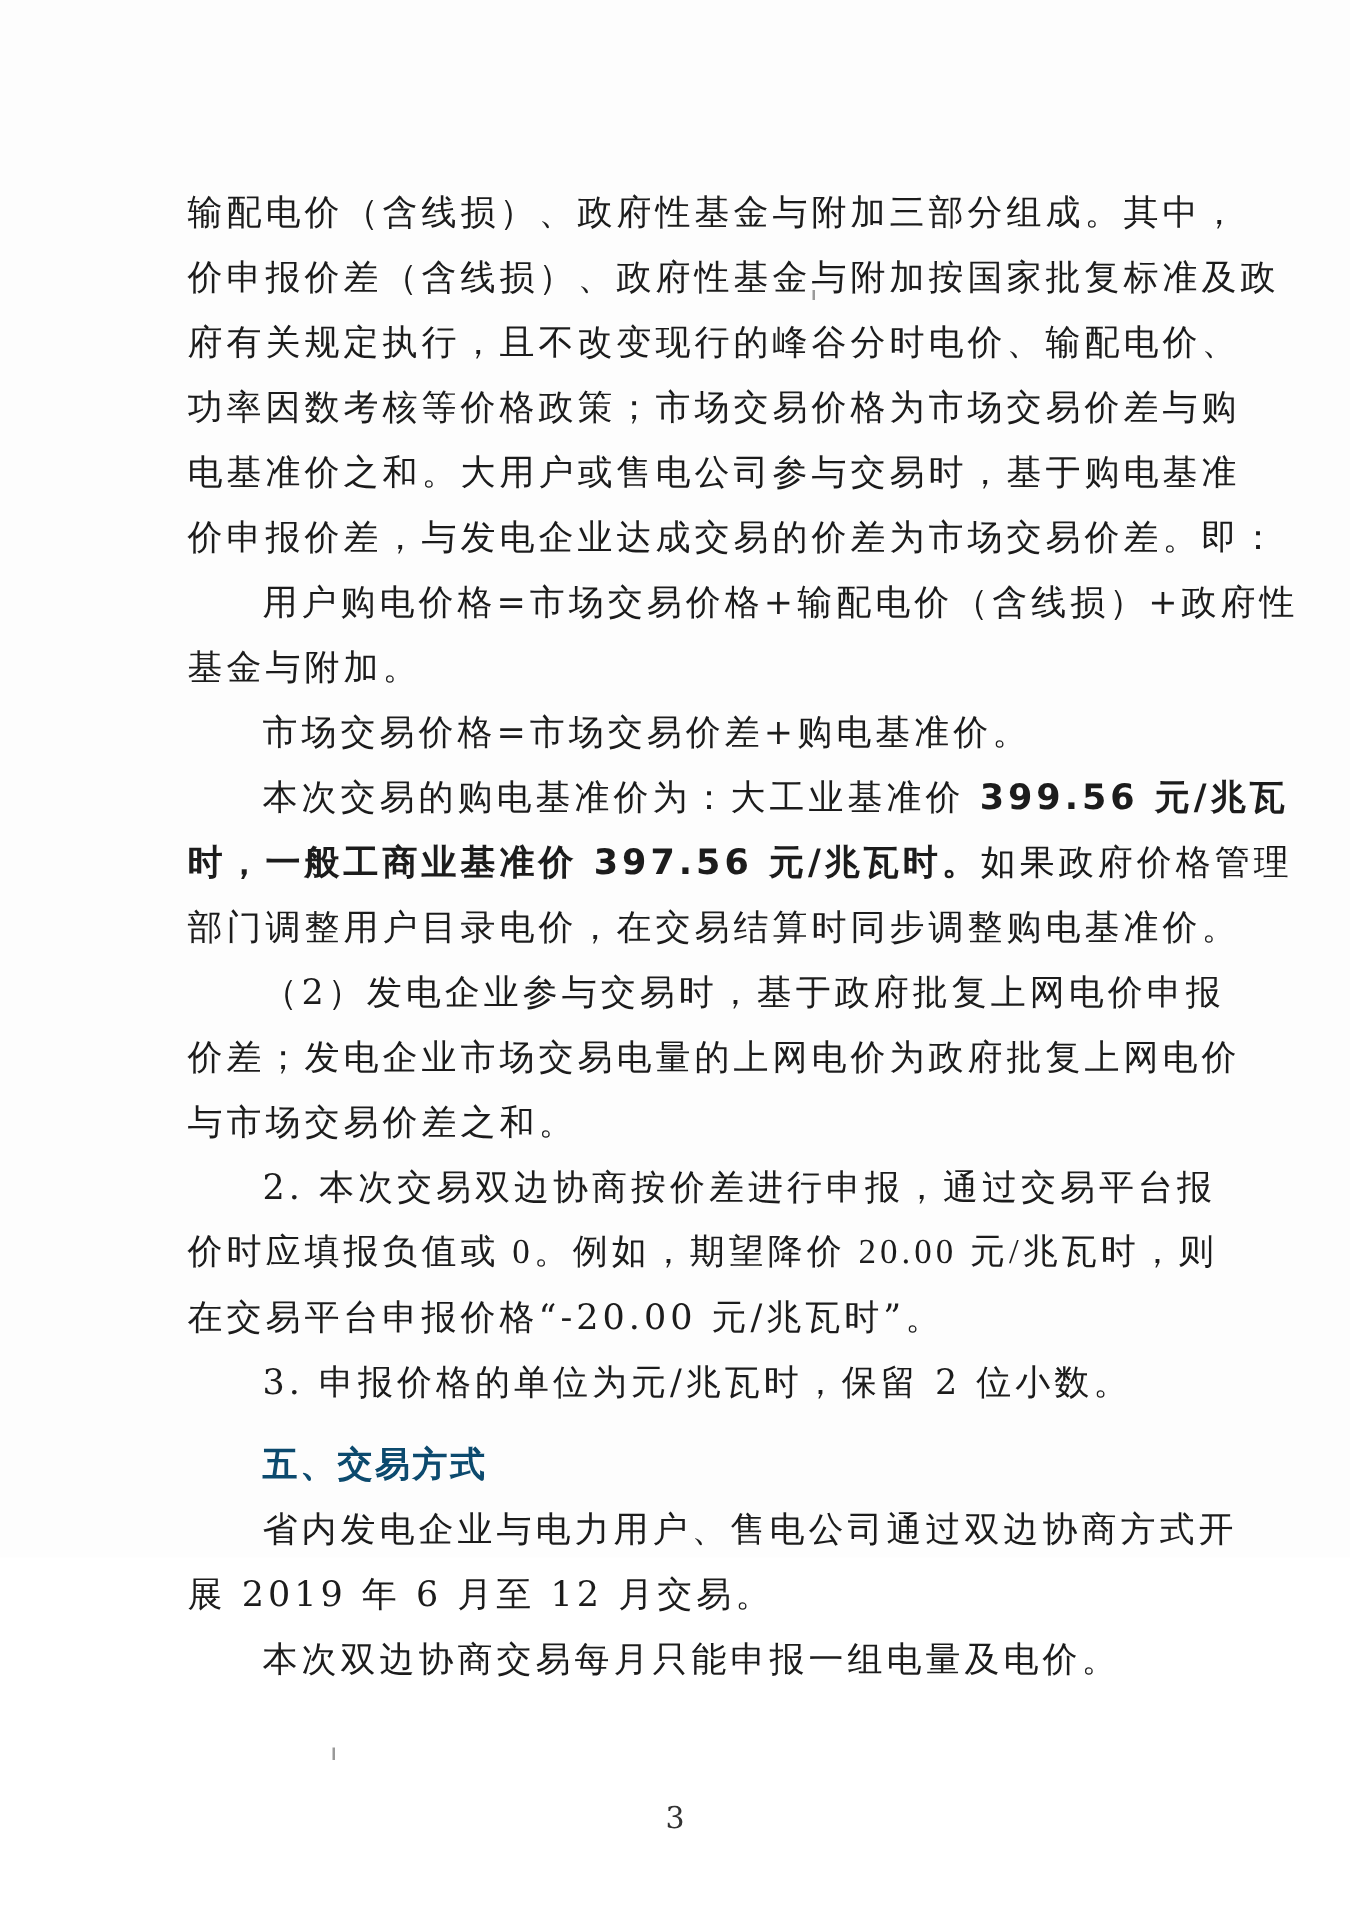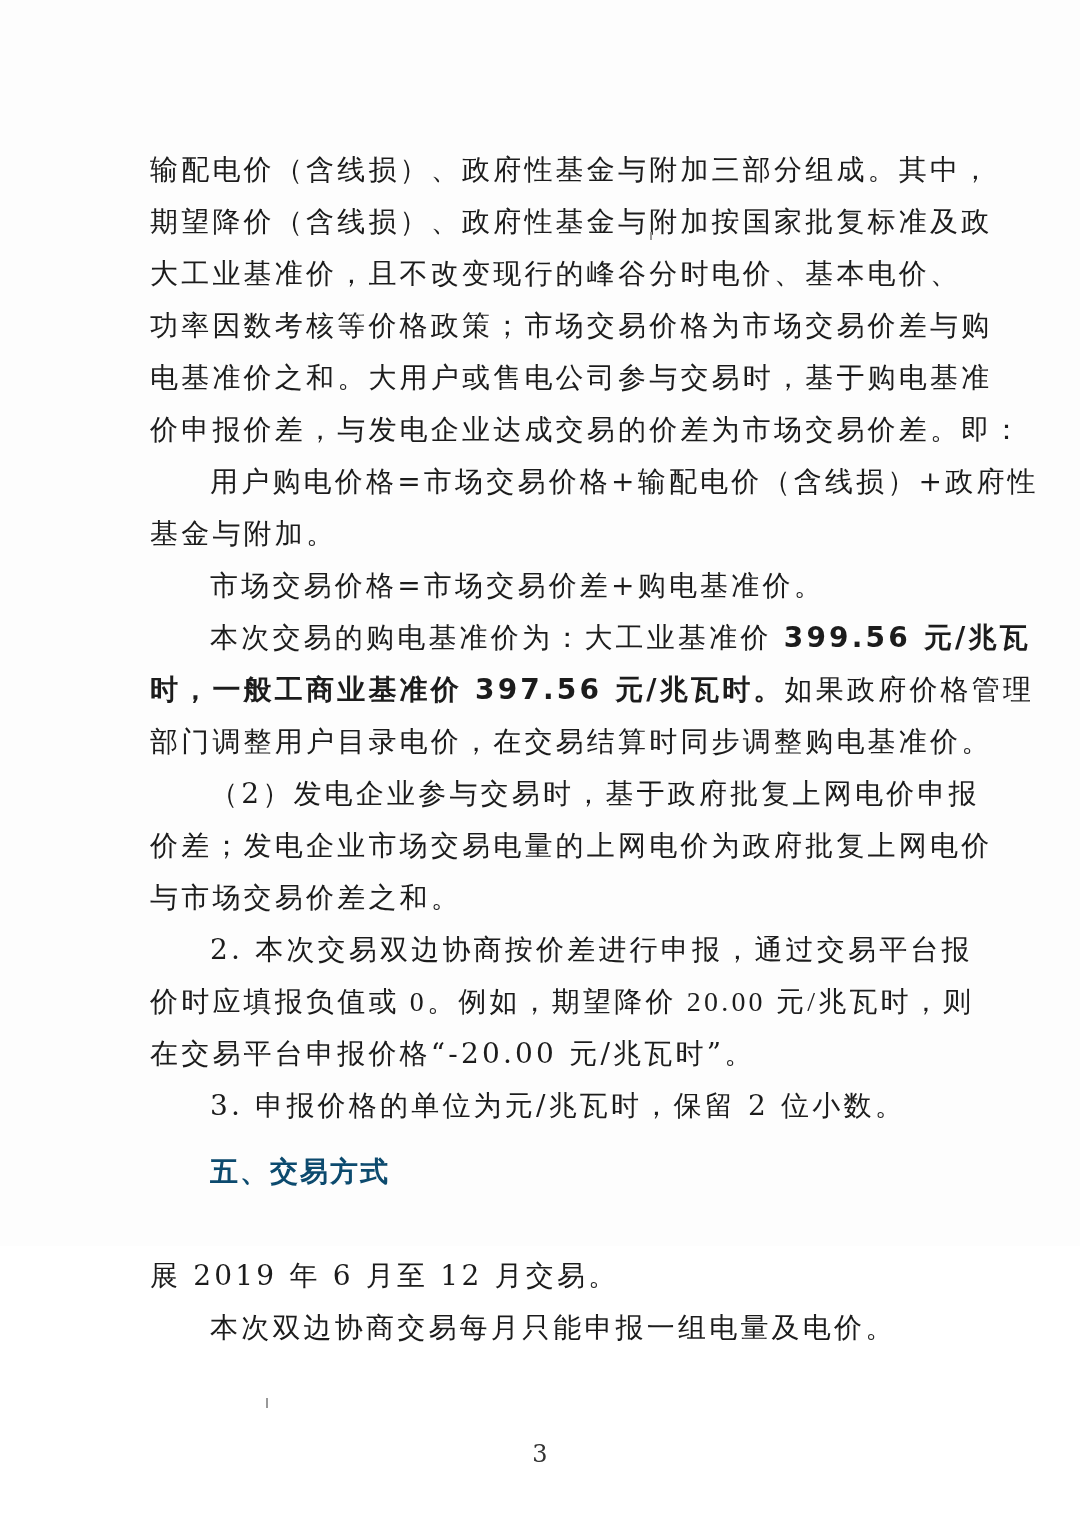--- a/index.html
+++ b/index.html
@@ -63,22 +63,22 @@
       width: 2px;
       background: #999;
     }
   </style>
 </head>
 <body>
 
 <div class="page">
 
   <div class="line" style="top:144px;">输配电价（含线损）、政府性基金与附加三部分组成。其中，</div>
-  <div class="line" style="top:196px;">期望降价（含线损）、政府性基金与附加按国家批复标准及政</div>
-  <div class="line" style="top:248px;">大工业基准价，且不改变现行的峰谷分时电价、基本电价、</div>
+  <div class="line" style="top:196px;">价申报价差（含线损）、政府性基金与附加按国家批复标准及政</div>
+  <div class="line" style="top:248px;">府有关规定执行，且不改变现行的峰谷分时电价、输配电价、</div>
   <div class="line" style="top:300px;">功率因数考核等价格政策；市场交易价格为市场交易价差与购</div>
   <div class="line" style="top:404px;">价申报价差，与发电企业达成交易的价差为市场交易价差。即：</div>
   <div class="line" style="top:352px;">电基准价之和。大用户或售电公司参与交易时，基于购电基准</div>
 
   <div class="line short" style="top:508px;">基金与附加。</div>
   <div class="line indent" style="top:456px;">用户购电价格=市场交易价格+输配电价（含线损）+政府性</div>
 
   <div class="line indent short" style="top:560px;">市场交易价格=市场交易价差+购电基准价。</div>
 
   <div class="line indent" style="top:612px;"><span>本次交易的购电基准价为：大工业基准价 </span><span class="bold">399.56 元/兆瓦</span></div>
@@ -90,20 +90,21 @@
   <div class="line short" style="top:872px;">与市场交易价差之和。</div>
 
   <div class="line indent" style="top:924px;">2. 本次交易双边协商按价差进行申报，通过交易平台报</div>
   <div class="line" style="top:976px;font-family:Liberation Serif, serif;">价时应填报负值或 0。例如，期望降价 20.00 元/兆瓦时，则</div>
   <div class="line short" style="top:1028px;">在交易平台申报价格“-20.00 元/兆瓦时”。</div>
 
   <div class="line indent short" style="top:1080px;">3. 申报价格的单位为元/兆瓦时，保留 2 位小数。</div>
 
   <div class="heading" style="top:1146px;">五、交易方式</div>
 
+  <div class="line indent" style="top:1198px;">省内发电企业与电力用户、售电公司通过双边协商方式开</div>
   <div class="line short" style="top:1250px;">展 2019 年 6 月至 12 月交易。</div>
   <div class="line indent short" style="top:1302px;">本次双边协商交易每月只能申报一组电量及电价。</div>
 
   <div class="speck" style="left:650px; top:232px; height:8px;"></div>
   <div class="speck" style="left:266px; top:1398px; height:10px;"></div>
 
   <div class="page-number">3</div>
 </div>
 
 </body></html>

